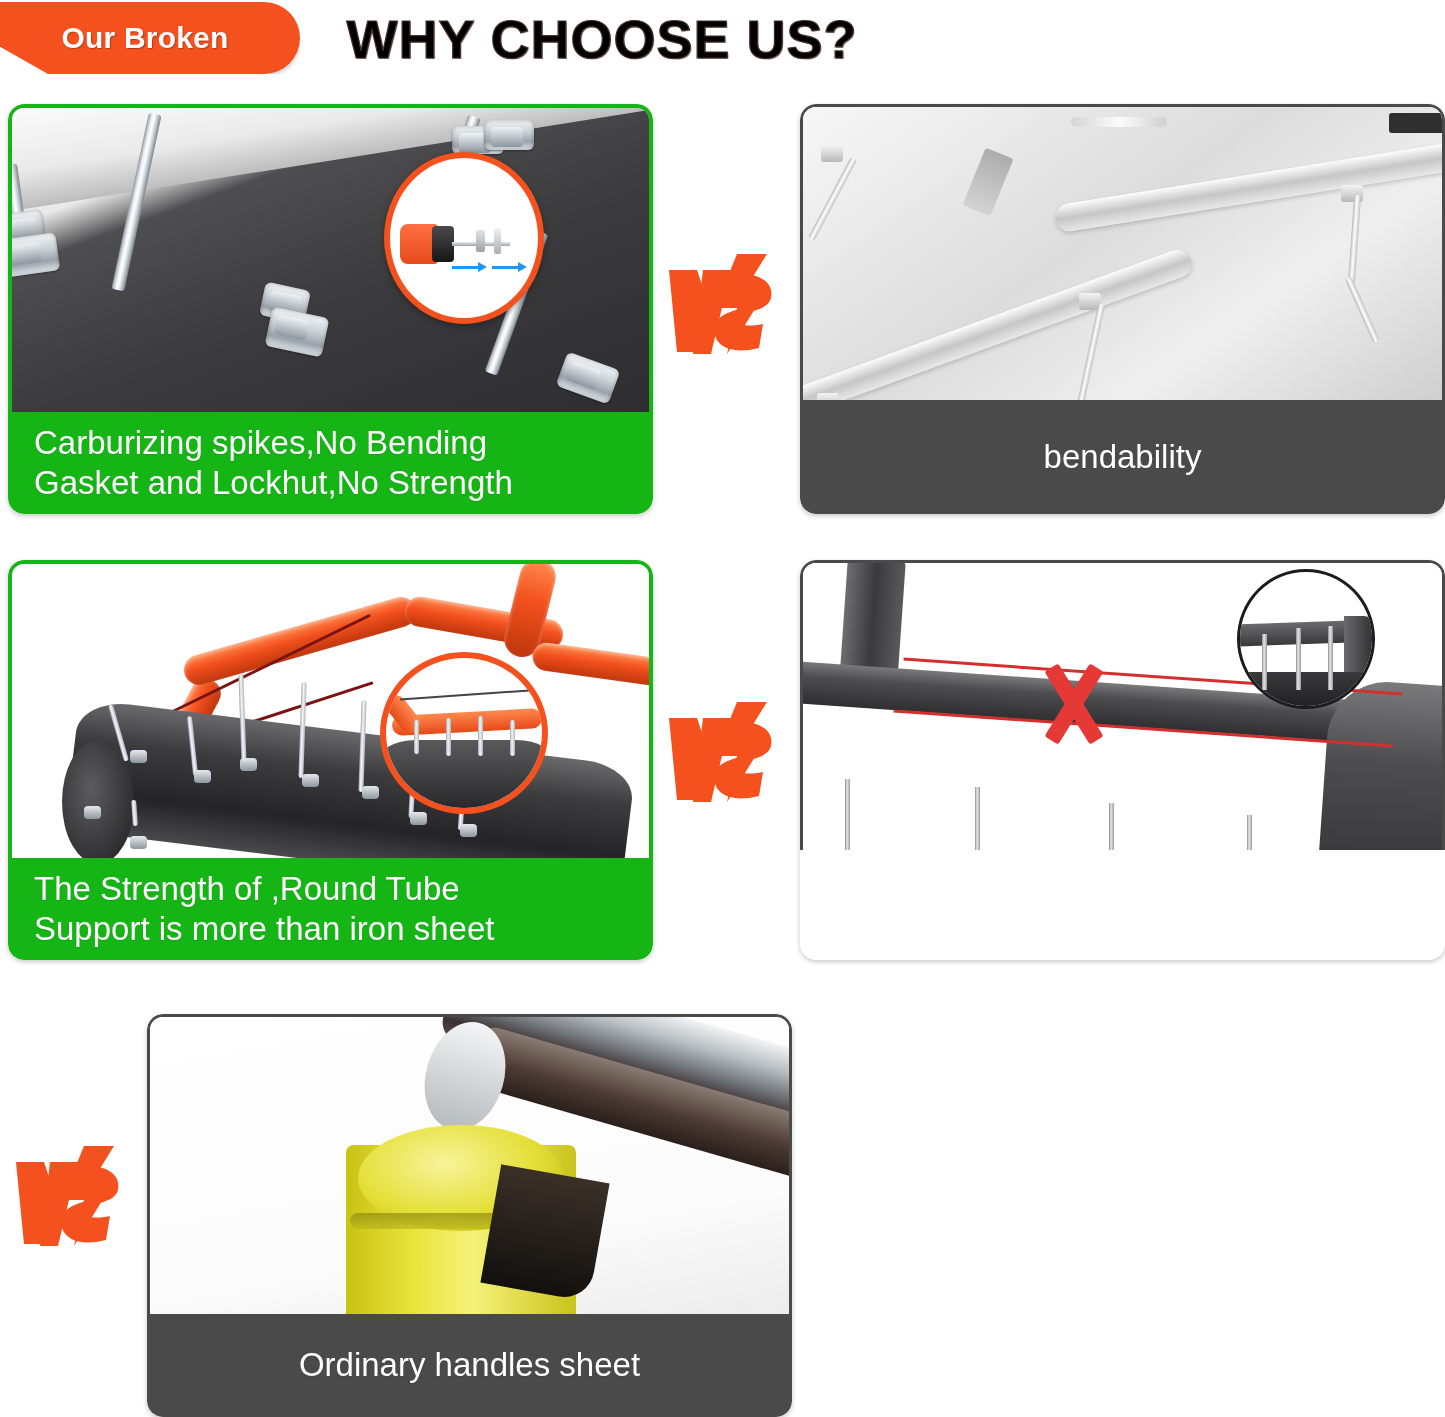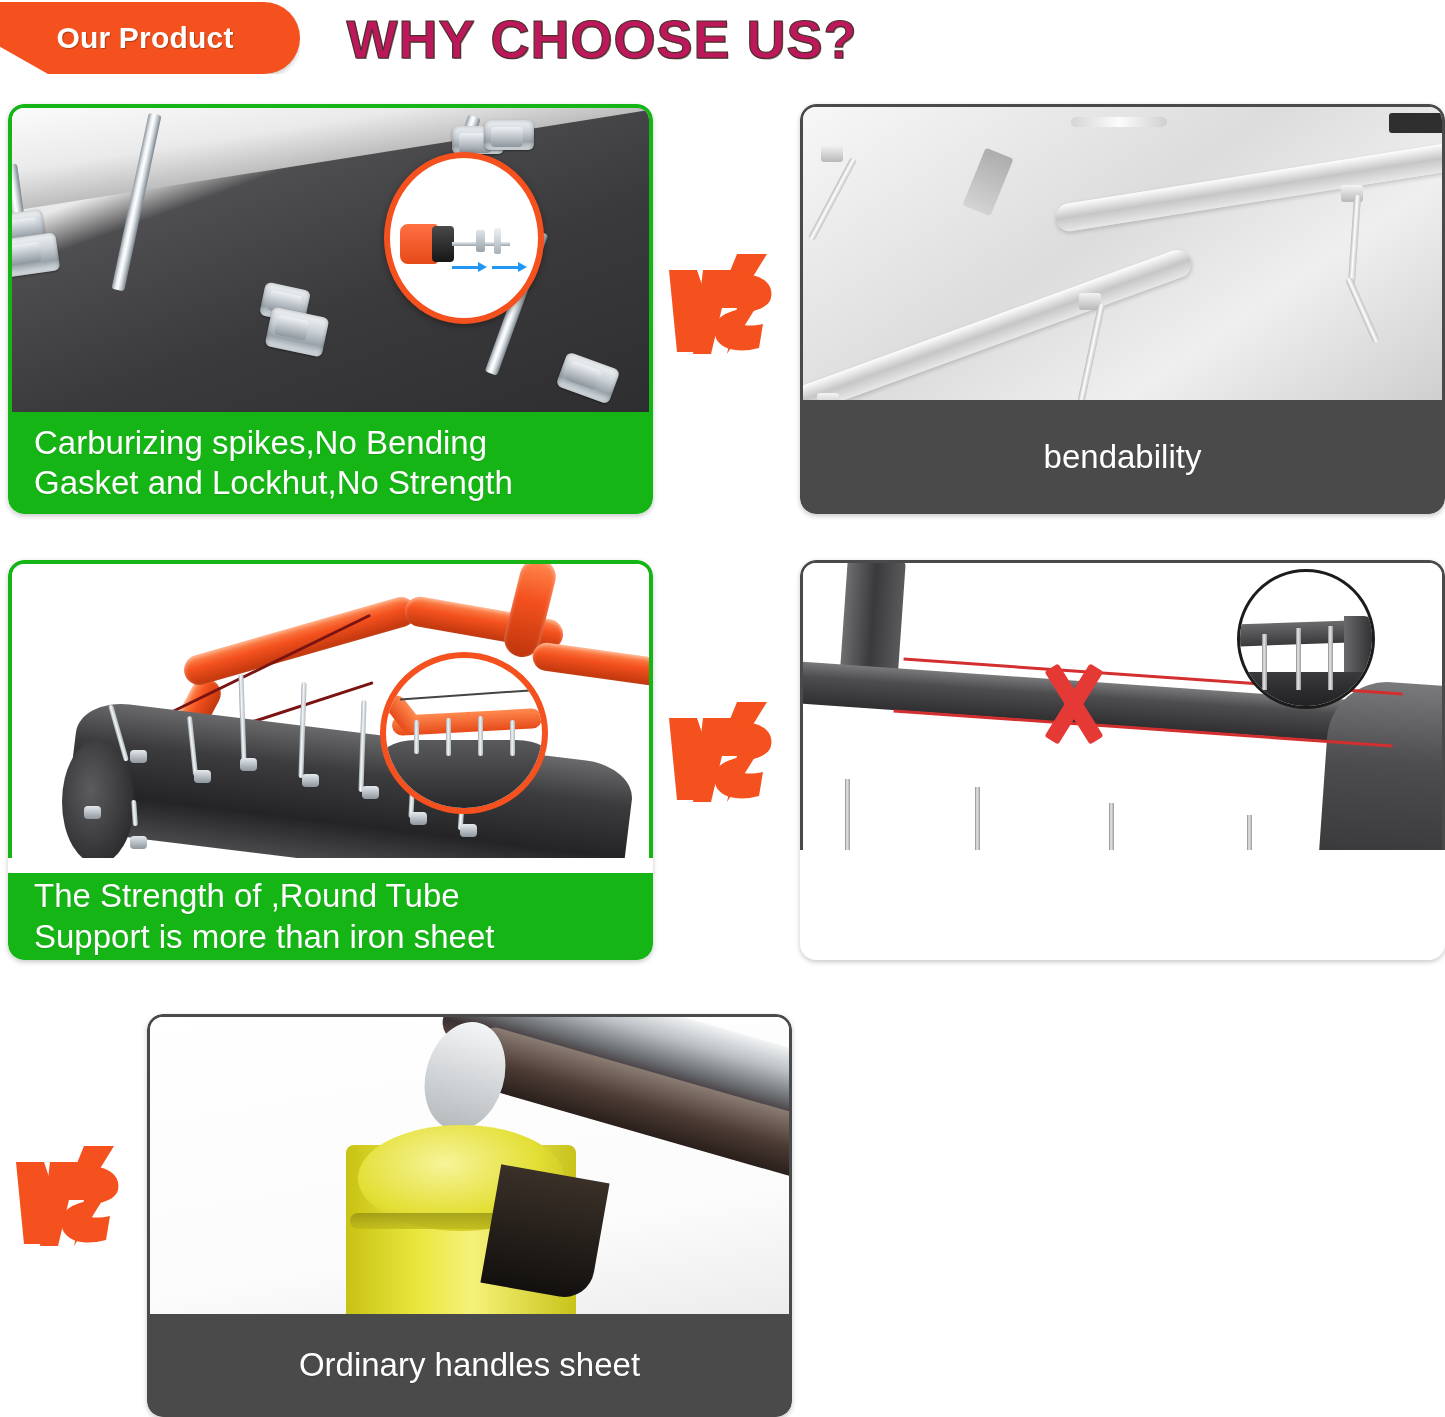--- a/index.html
+++ b/index.html
@@ -69,21 +69,21 @@
     font-weight: bold;
     letter-spacing: 0.2px;
     text-shadow: 1px 1px 1px rgba(0,0,0,0.28);
   }
 
   .main-title {
     position: absolute;
     left: 0; top: 8px;
     width: 1204px;
     text-align: center;
-    color: #be185d;
+    color: #000000;
     font-size: 54px;
     font-weight: bold;
     letter-spacing: 1px;
     -webkit-text-stroke: 1.2px #4a3028;
     text-shadow: 1px 1px 0 rgba(60,35,25,0.55);
   }
 
   
   .row {
     position: absolute;
@@ -231,21 +231,21 @@
   .r3r-collar { position:absolute; border-radius:50%; background: linear-gradient(180deg,#f4f5f6,#b5babd); }
 </style>
 </head>
 <body>
 
 <div class="page">
 
   <div class="header">
 
     <div class="tag-our">
-      <span class="tag-our-label">Our Product</span>
+      <span class="tag-our-label">Our Broken</span>
     </div>
 
     <div class="main-title">WHY CHOOSE US?</div>
 
   </div>
 
   <div class="row row-1">
 
     <div class="panel panel-left">
       <div class="photo frame-green" style="height:308px;">
@@ -364,21 +364,21 @@
             <div style="position:absolute; left:6px; top:54px; width:150px; height:20px; background:linear-gradient(180deg,#ff8a50,#e64a19); border-radius:12px; transform:rotate(-3deg);"></div>
             <div style="position:absolute; left:-4px; top:46px; width:42px; height:20px; background:linear-gradient(180deg,#ff8a50,#e64a19); border-radius:12px; transform:rotate(52deg);"></div>
             <div style="position:absolute; left:14px; top:36px; width:130px; height:2px; background:#444; transform:rotate(-4deg);"></div>
             <div class="r2l-spike" style="left:28px; top:62px; height:34px;"></div>
             <div class="r2l-spike" style="left:60px; top:60px; height:38px;"></div>
             <div class="r2l-spike" style="left:92px; top:58px; height:40px;"></div>
             <div class="r2l-spike" style="left:124px; top:62px; height:36px;"></div>
           </div>
         </div>
       </div>
-      <div class="caption caption-green" style="height:87px;">
+      <div class="caption caption-green" style="height:102px;">
         <div class="caption-text">The Strength of ,Round Tube
 Support is more than iron sheet</div>
       </div>
     </div>
 
     <div class="gap">
       <svg class="vs-badge vs-2" viewBox="0 0 120 104">
         <g fill="#f4511e">
           <polygon points="2,18 30,18 50,78 40,100 10,100"></polygon>
           <polygon points="36,18 64,18 44,102 26,102"></polygon>

